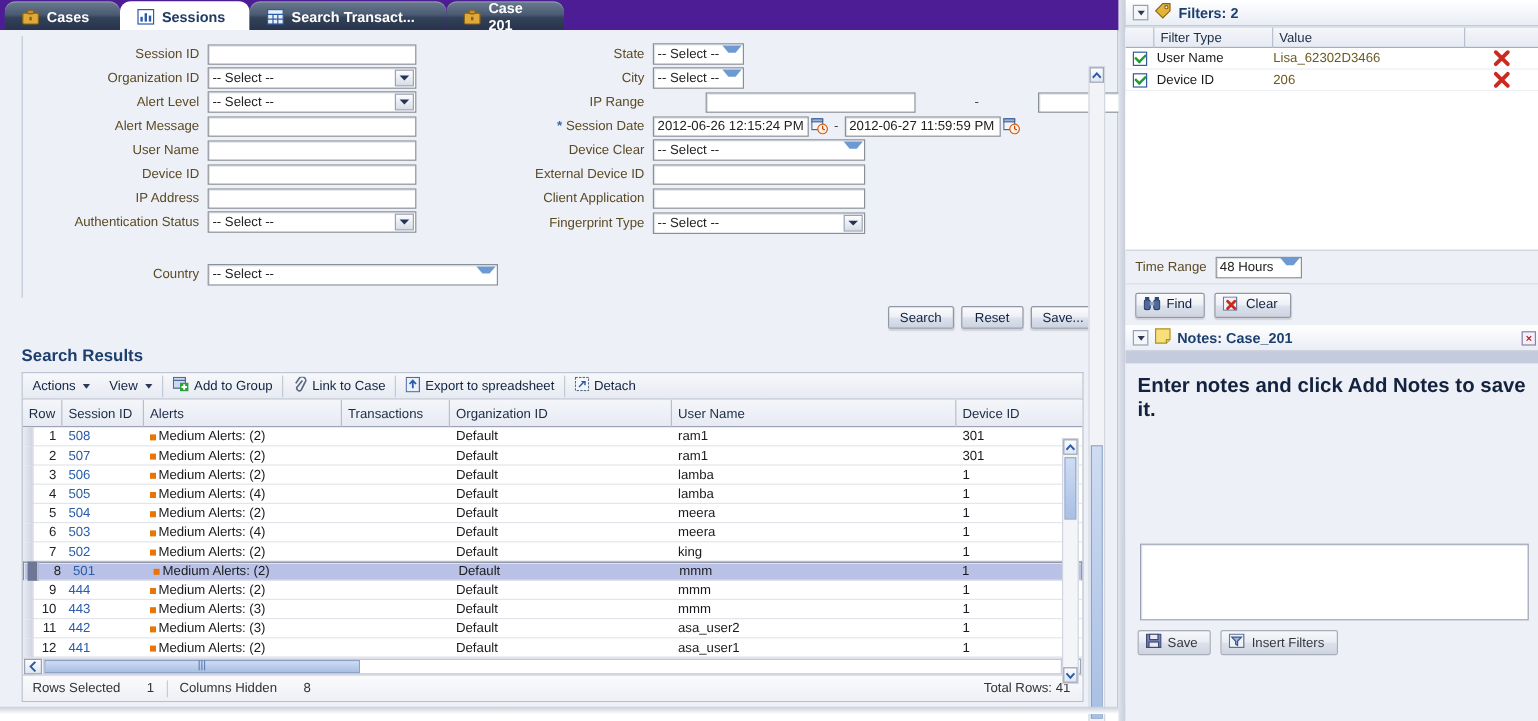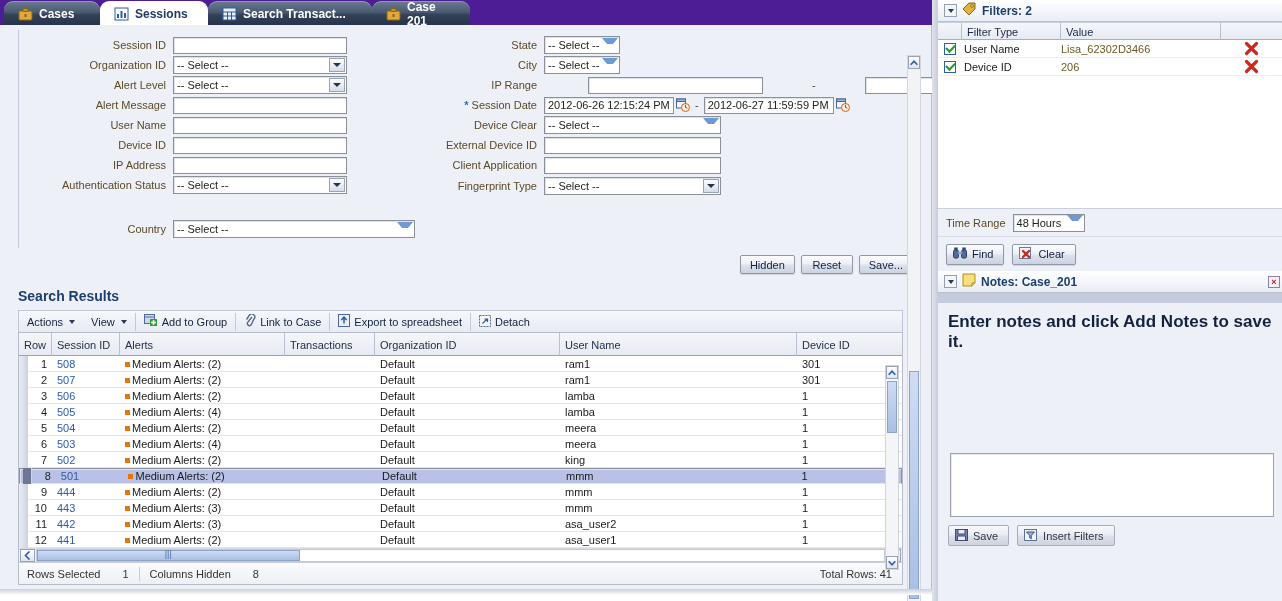--- a/index.html
+++ b/index.html
@@ -490,21 +490,21 @@
             <span>-- Select --</span>
             <span class="arrow"></span>
           </div>
         </div>
 
 
       </div>
     </div>
 
     <div class="btnrow">
-      <div class="btn">Hidden</div>
+      <div class="btn">Search</div>
       <div class="btn">Reset</div>
       <div class="btn">Save...</div>
     </div>
 
     <div class="sr-title">Search Results</div>
 
     <div class="rtoolbar">
       <div class="tbitem">
         <span>Actions</span>
         <span class="caret"></span>

